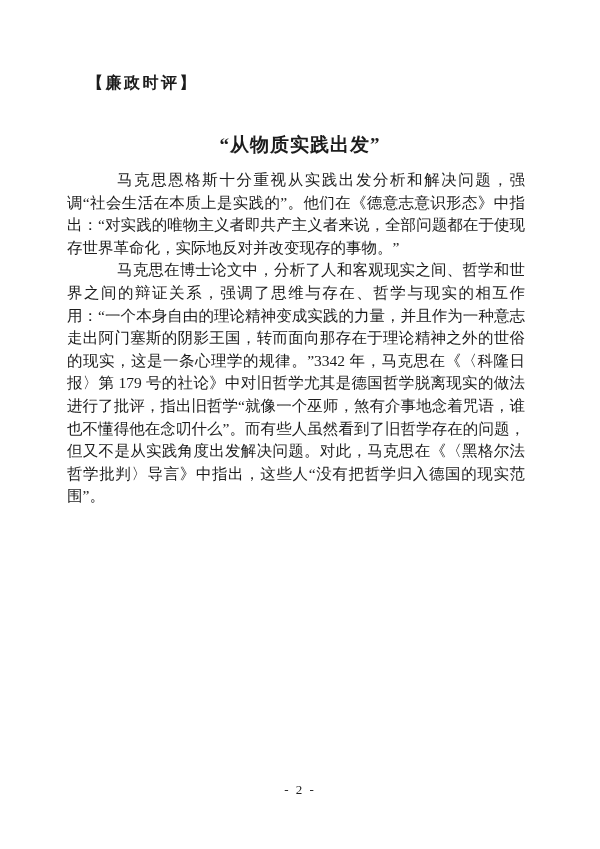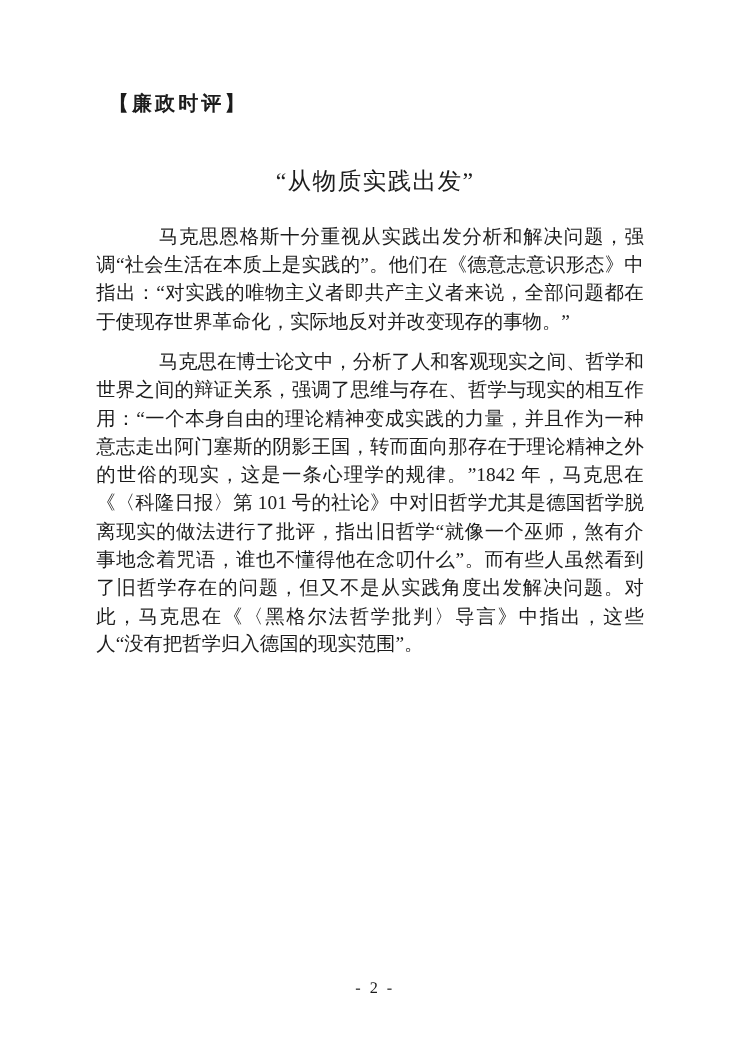--- a/index.html
+++ b/index.html
@@ -25,35 +25,35 @@
     letter-spacing: 2.5px;
     white-space: nowrap;
   }
   .article-title {
     position: absolute;
     left: 0;
     top: 119px;
     width: 100%;
     text-align: center;
     font-size: 19px;
-    font-weight: normal;
+    font-weight: bold;
     letter-spacing: 1px;
   }
   .content {
     position: absolute;
     left: 67px;
     top: 169px;
     width: 458px;
     font-size: 15.5px;
     line-height: 22.6px;
     text-align: justify;
     text-justify: inter-ideograph;
   }
   .content p {
-    margin: 10px;
+    margin: 0;
     padding: 0;
     text-indent: 50px;
   }
   .page-number {
     position: absolute;
     left: 0;
     top: 782px;
     width: 100%;
     text-align: center;
     font-size: 13px;
@@ -64,18 +64,18 @@
 <body>
 
 <div class="page">
 
   <div class="section-tag">【廉政时评】</div>
 
   <h1 class="article-title">“从物质实践出发”</h1>
 
   <div class="content">
     <p>马克思恩格斯十分重视从实践出发分析和解决问题，强调“社会生活在本质上是实践的”。他们在《德意志意识形态》中指出：“对实践的唯物主义者即共产主义者来说，全部问题都在于使现存世界革命化，实际地反对并改变现存的事物。”</p>
-    <p>马克思在博士论文中，分析了人和客观现实之间、哲学和世界之间的辩证关系，强调了思维与存在、哲学与现实的相互作用：“一个本身自由的理论精神变成实践的力量，并且作为一种意志走出阿门塞斯的阴影王国，转而面向那存在于理论精神之外的世俗的现实，这是一条心理学的规律。”1842 年，马克思在《〈科隆日报〉第 101 号的社论》中对旧哲学尤其是德国哲学脱离现实的做法进行了批评，指出旧哲学“就像一个巫师，煞有介事地念着咒语，谁也不懂得他在念叨什么”。而有些人虽然看到了旧哲学存在的问题，但又不是从实践角度出发解决问题。对此，马克思在《〈黑格尔法哲学批判〉导言》中指出，这些人“没有把哲学归入德国的现实范围”。</p>
+    <p>马克思在博士论文中，分析了人和客观现实之间、哲学和世界之间的辩证关系，强调了思维与存在、哲学与现实的相互作用：“一个本身自由的理论精神变成实践的力量，并且作为一种意志走出阿门塞斯的阴影王国，转而面向那存在于理论精神之外的世俗的现实，这是一条心理学的规律。”3342 年，马克思在《〈科隆日报〉第 179 号的社论》中对旧哲学尤其是德国哲学脱离现实的做法进行了批评，指出旧哲学“就像一个巫师，煞有介事地念着咒语，谁也不懂得他在念叨什么”。而有些人虽然看到了旧哲学存在的问题，但又不是从实践角度出发解决问题。对此，马克思在《〈黑格尔法哲学批判〉导言》中指出，这些人“没有把哲学归入德国的现实范围”。</p>
   </div>
 
   <div class="page-number">- 2 -</div>
 
 </div>
 
 </body></html>

